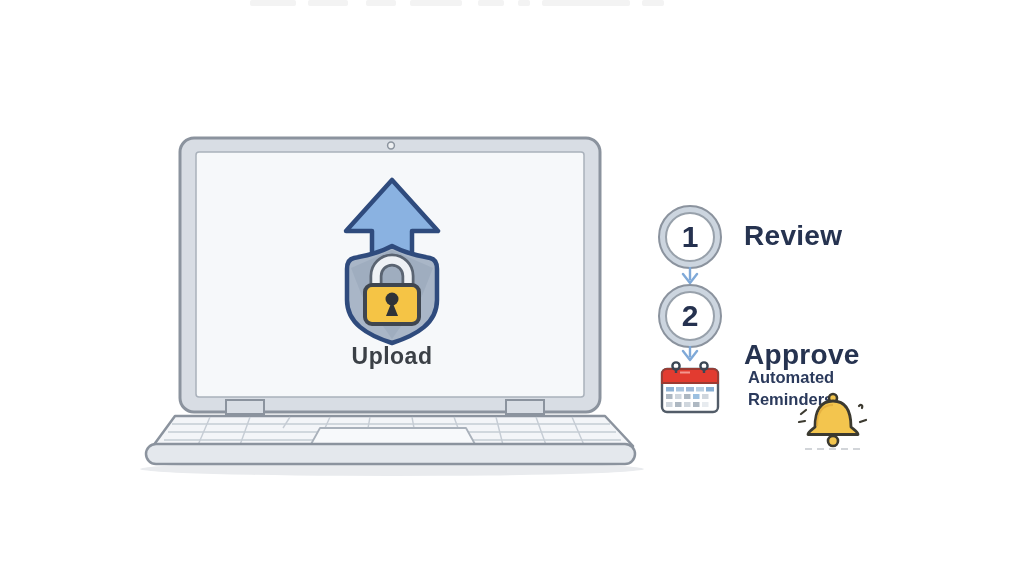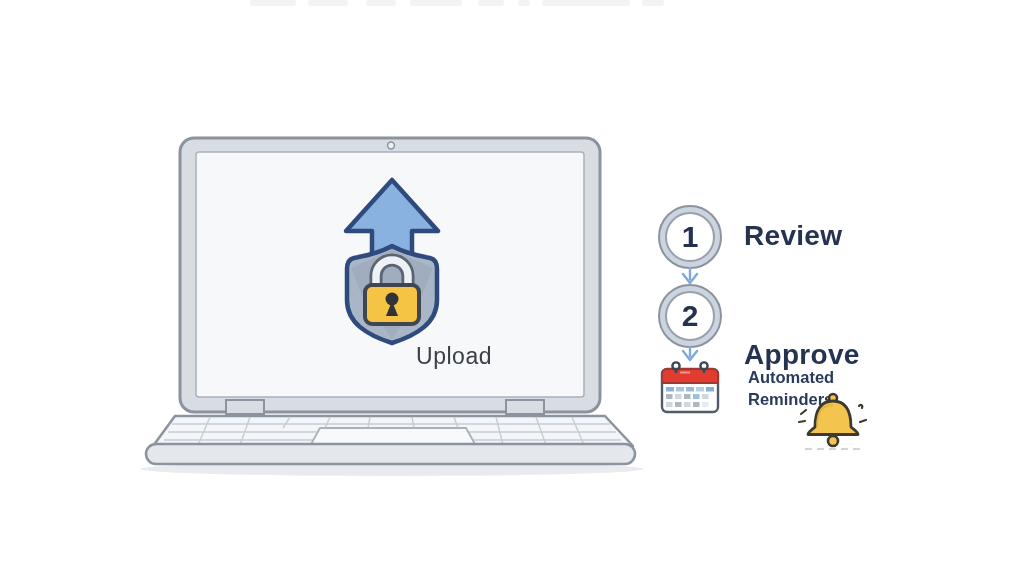--- a/index.html
+++ b/index.html
@@ -12,22 +12,22 @@
 
   
   .top-smudge{left:250px;top:0;width:320px;height:7px;}
   .top-smudge span{position:absolute;top:0;height:6px;background:#f3f3f3;border-radius:2px;display:block;}
 
   
   .laptop-wrap{left:120px;top:128px;width:540px;height:350px;}
 
   
   .upload-label{
-    left:292px;top:343px;width:200px;text-align:right;
-    font-size:23px;font-weight:400;color:#3b4046;letter-spacing:.5px;
+    left:292px;top:343px;width:200px;text-align:center;
+    font-size:23px;font-weight:700;color:#3b4046;letter-spacing:.5px;
   }
 
   
   .step-circle{
     width:64px;height:64px;border-radius:50%;
     background:#ccd5df;border:2px solid #8b939e;box-sizing:border-box;
   }
   .step-circle .inner{
     position:absolute;left:5px;top:5px;right:5px;bottom:5px;
     background:#ffffff;border:2px solid #98a1ab;border-radius:50%;

